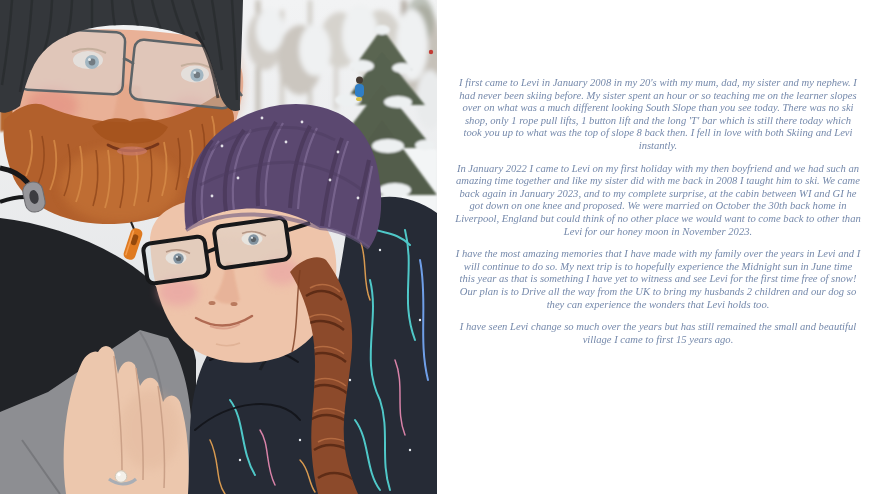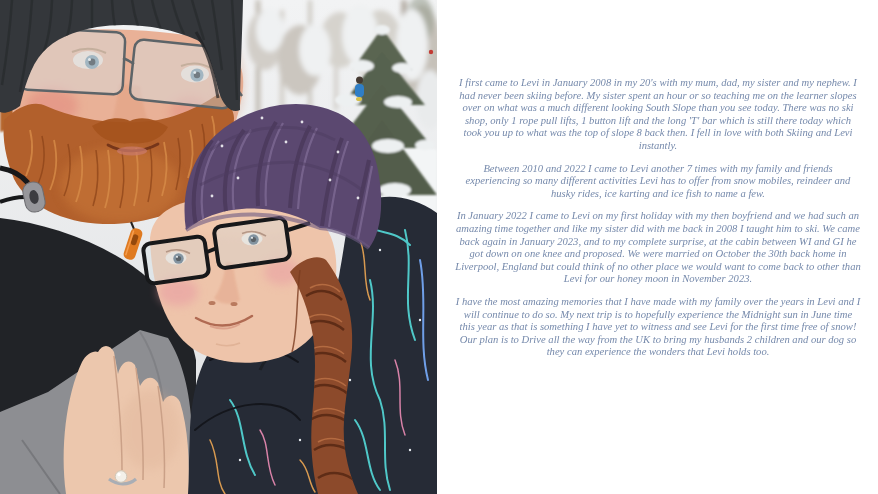--- a/index.html
+++ b/index.html
@@ -343,18 +343,18 @@
           <path d="M109,479 C117,485 128,486 136,479" stroke="#a9aeb5" stroke-width="3.2" fill="none"></path>
           <circle cx="121" cy="476.5" r="5.8" fill="#f3f0e9" stroke="#cfc7b8"></circle>
           <circle cx="119" cy="474.5" r="1.7" fill="#ffffff"></circle>
         </g>
       </g>
     </svg>
   </figure>
 
   <section class="story">
     <p class="para">I first came to Levi in January 2008 in my 20's with my mum, dad, my sister and my nephew. I had never been skiing before. My sister spent an hour or so teaching me on the learner slopes over on what was a much different looking South Slope than you see today. There was no ski shop, only 1 rope pull lifts, 1 button lift and the long 'T' bar which is still there today which took you up to what was the top of slope 8 back then. I fell in love with both Skiing and Levi instantly.</p>
-    <p class="para">Between 2010 and 2022 I came to Levi another 7 times with my family and friends experiencing so many different activities Levi has to offer from snow mobiles, reindeer and husky rides, ice karting and ice fish to name a few.</p>
     <p class="para">In January 2022 I came to Levi on my first holiday with my then boyfriend and we had such an amazing time together and like my sister did with me back in 2008 I taught him to ski. We came back again in January 2023, and to my complete surprise, at the cabin between WI and GI he got down on one knee and proposed. We were married on October the 30th back home in Liverpool, England but could think of no other place we would want to come back to other than Levi for our honey moon in November 2023.</p>
     <p class="para">I have the most amazing memories that I have made with my family over the years in Levi and I will continue to do so. My next trip is to hopefully experience the Midnight sun in June time this year as that is something I have yet to witness and see Levi for the first time free of snow! Our plan is to Drive all the way from the UK to bring my husbands 2 children and our dog so they can experience the wonders that Levi holds too.</p>
+    <p class="para">I have seen Levi change so much over the years but has still remained the small and beautiful village I came to first 15 years ago.</p>
   </section>
 
 </div>
 
 </body></html>

